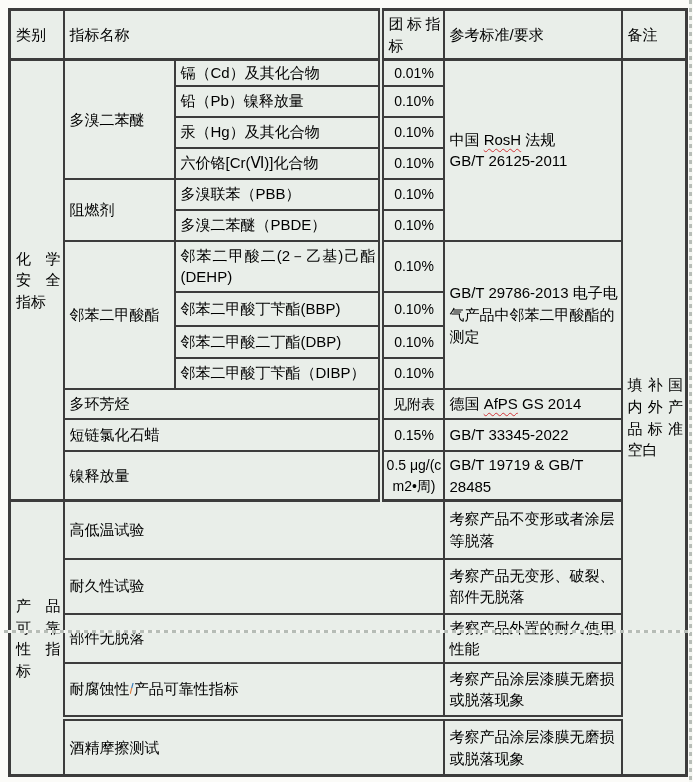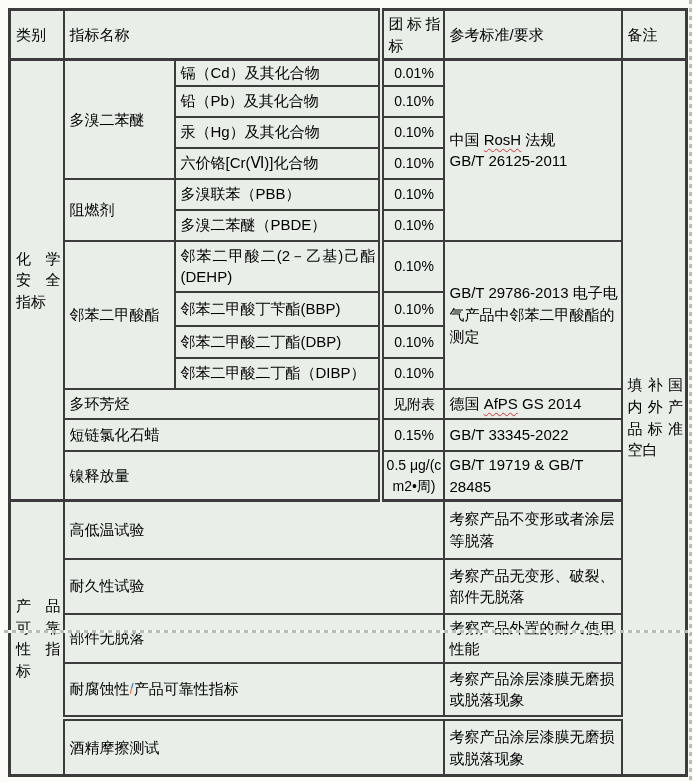--- a/index.html
+++ b/index.html
@@ -85,21 +85,21 @@
 
   <tr style="height:26px">
     <td rowspan="13" class="jc">化学安全指标</td>
     <td rowspan="4">多溴二苯醚</td>
     <td class="jc">镉（Cd）及其化合物</td>
     <td class="val dbl-l">0.01%</td>
     <td rowspan="6"><span>中国 </span><span class="wavy">RosH</span><span> 法规</span><br><span>GB/T 26125-2011</span></td>
     <td rowspan="18" class="jc">填补国内外产品标准空白</td>
   </tr>
   <tr style="height:31px">
-    <td class="jc">铅（Pb）及其化合物</td>
+    <td class="jc">铅（Pb）镍释放量</td>
     <td class="val dbl-l">0.10%</td>
   </tr>
   <tr style="height:31px">
     <td class="jc">汞（Hg）及其化合物</td>
     <td class="val dbl-l">0.10%</td>
   </tr>
   <tr style="height:31px">
     <td class="jc">六价铬[Cr(Ⅵ)]化合物</td>
     <td class="val dbl-l">0.10%</td>
   </tr>
@@ -122,21 +122,21 @@
   </tr>
   <tr style="height:34px">
     <td class="jc">邻苯二甲酸丁苄酯(BBP)</td>
     <td class="val dbl-l">0.10%</td>
   </tr>
   <tr style="height:32px">
     <td class="jc">邻苯二甲酸二丁酯(DBP)</td>
     <td class="val dbl-l">0.10%</td>
   </tr>
   <tr style="height:31px">
-    <td class="jc">邻苯二甲酸二丁酯（DIBP）</td>
+    <td class="jc">邻苯二甲酸丁苄酯（DIBP）</td>
     <td class="val dbl-l">0.10%</td>
   </tr>
 
   <tr style="height:30px">
     <td colspan="2">多环芳烃</td>
     <td class="val dbl-l">见附表</td>
     <td><span>德国 </span><span class="wavy">AfPS</span><span> GS 2014</span></td>
   </tr>
   <tr style="height:32px">
     <td colspan="2">短链氯化石蜡</td>

